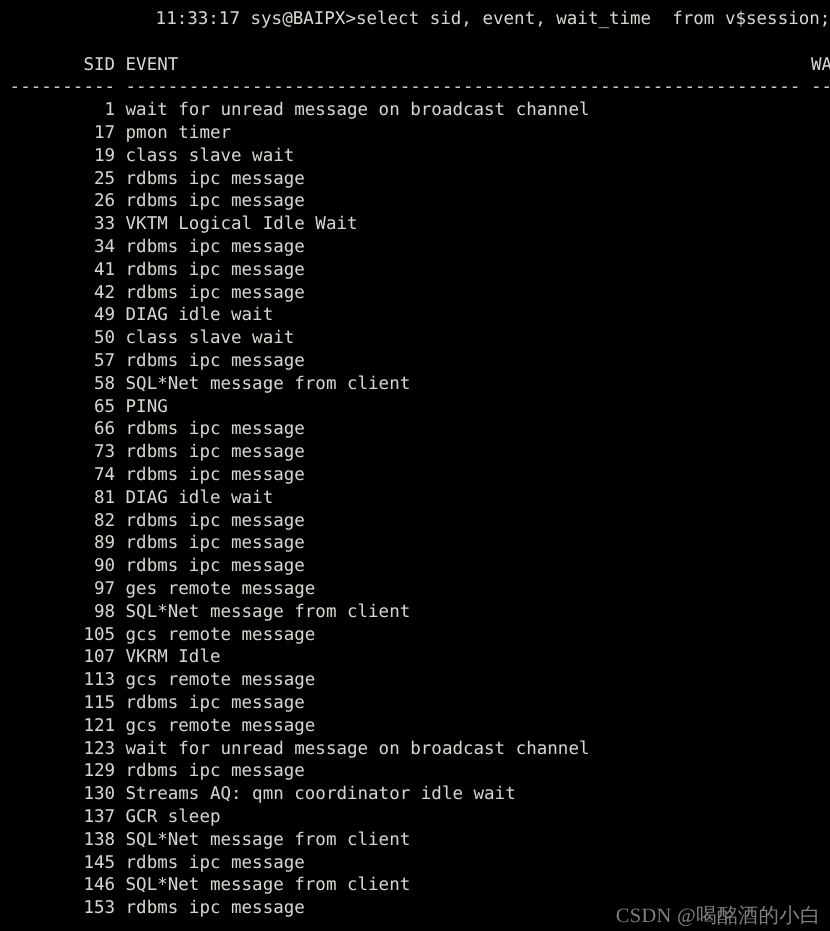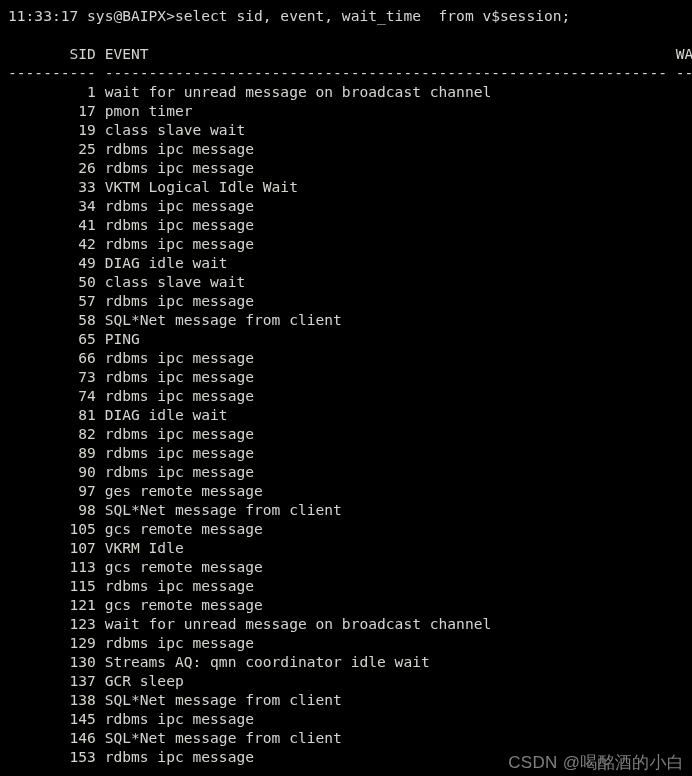--- a/index.html
+++ b/index.html
@@ -30,41 +30,42 @@
   .line {
     white-space: pre;
     font-family: "DejaVu Sans Mono", "Liberation Mono", monospace;
     font-size: 14.6px;
     line-height: 19px;
     height: 19px;
     color: #d3d7cf;
     letter-spacing: 0px;
     padding-left: 8px;
     margin: 0;
+    text-align: right;
   }
   .line.blank {
     height: 19px;
   }
   .prompt-line {
     color: #d3d7cf;
   }
   .header-line {
     color: #d3d7cf;
   }
   .sep-line {
     color: #d3d7cf;
   }
   .row-line {
     color: #d3d7cf;
   }
   #watermark {
     position: absolute;
     right: 8px;
     bottom: 4px;
-    font-family: Liberation Sans, sans-serif;
+    font-family: Liberation Serif, serif;
     font-size: 17px;
     color: #8a8a8a;
     opacity: 0.92;
     white-space: pre;
     pointer-events: none;
     letter-spacing: 0.3px;
   }
 </style>
 </head>
 <body>

